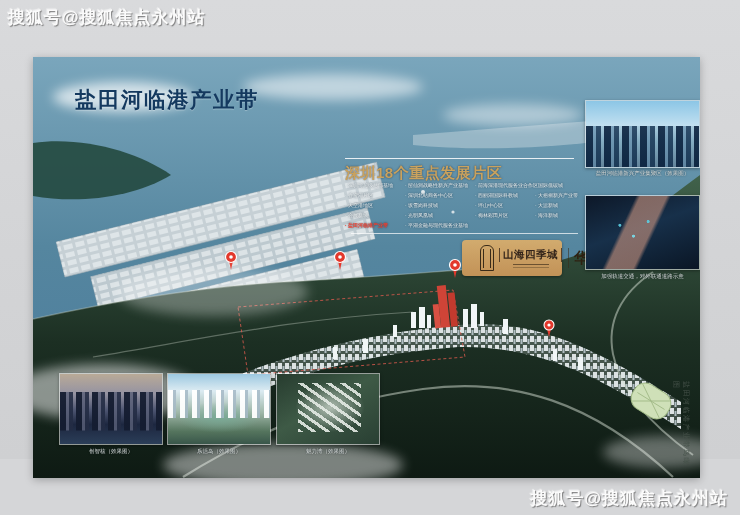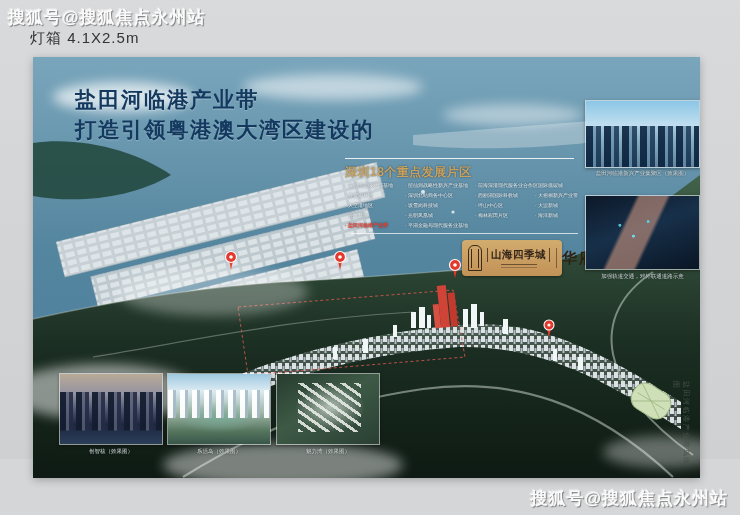--- a/index.html
+++ b/index.html
@@ -17,32 +17,32 @@
           overflow:hidden;box-shadow:0 2px 8px rgba(0,0,0,.25);background:#46789c;}
   .art{position:absolute;left:0;top:0;width:667px;height:421px;}
 
   .title{position:absolute;left:42px;top:28px;font-size:21.5px;line-height:30px;font-weight:800;
          color:#14395f;letter-spacing:1.5px;text-shadow:0 1px 1px rgba(255,255,255,.28);}
   .intro{position:absolute;left:312px;top:26px;width:230px;font-size:8px;line-height:11.8px;
          color:#eef4f6;text-align:justify;text-shadow:0 0 2px rgba(0,30,50,.5);}
   .hr{position:absolute;height:1px;background:rgba(255,255,255,.85);}
   .hr1{left:312px;top:101px;width:229px;}
   .hr2{left:318px;top:176px;width:227px;background:rgba(255,255,255,.7);}
-  .districts-h{position:absolute;left:312px;top:107px;font-size:12px;font-weight:700;
+  .districts-h{position:absolute;left:312px;top:107px;font-size:15px;font-weight:700;
                color:#c9a25e;letter-spacing:.5px;text-shadow:0 0 2px rgba(0,20,40,.6);}
   .dcol{position:absolute;top:123px;font-size:5px;line-height:10px;color:#e9efef;
         white-space:nowrap;text-shadow:0 0 2px rgba(0,20,40,.7);}
   .dcol span{display:block;}
   .dcol span::before{content:"· ";}
   .dcol .red{color:#ef4433;font-weight:700;}
   .c1{left:312px;} .c2{left:372px;} .c3{left:442px;} .c4{left:502px;}
 
   .logo{position:absolute;left:429px;top:183px;width:100px;height:36px;border-radius:4px;
         background:linear-gradient(180deg,#d2ab6e 0%,#c29257 100%);
-        box-shadow:0 1px 3px rgba(0,0,0,.4);display:flex;align-items:center;padding:0 6px;box-sizing:border-box;}
+        box-shadow:0 1px 3px rgba(0,0,0,.4);display:flex;align-items:center;padding:0 18px;box-sizing:border-box;}
   .emblem{width:12px;height:24px;border:1px solid #3a2b18;border-radius:6px 6px 0 0;
           margin-right:5px;position:relative;flex:none;}
   .emblem::before{content:"";position:absolute;left:2px;top:3px;width:6px;height:19px;
           border-left:1px solid #3a2b18;border-right:1px solid #3a2b18;}
   .brand-wrap{display:flex;flex-direction:column;align-items:center;margin-right:5px;}
   .brand{font-size:10.5px;font-weight:700;color:#33241a;letter-spacing:.5px;white-space:nowrap;
          border-left:1px solid #5a4228;border-right:1px solid #5a4228;padding:0 3px;}
   .brand-rule{width:36px;height:2px;margin-top:2px;
          border-top:1px solid rgba(58,43,24,.65);border-bottom:1px solid rgba(58,43,24,.35);}
   .logo-div{width:1px;height:20px;background:rgba(58,43,24,.55);margin:0 5px 0 1px;flex:none;}
@@ -91,21 +91,20 @@
 
   .vcap{position:absolute;left:638px;top:324px;height:92px;writing-mode:vertical-rl;
         text-orientation:sideways;font-size:7px;letter-spacing:1.5px;color:#46524a;}
 </style>
 </head>
 <body>
 
 <div class="stage">
 
   <div class="wm wm-top">搜狐号@搜狐焦点永州站</div>
-  <div class="size-label">灯箱 4.1X2.5m</div>
 
   <div class="poster">
 
     <svg class="art" viewBox="0 0 667 421" preserveAspectRatio="none">
       <defs>
         <linearGradient id="gSea" x1="0" y1="0" x2="0" y2="1">
           <stop offset="0" stop-color="#7aa6bc"></stop>
             <stop offset=".45" stop-color="#55869f"></stop>
             <stop offset="1" stop-color="#49799c"></stop>
         </linearGradient>
@@ -210,21 +209,20 @@
         <ellipse cx="480" cy="58" rx="70" ry="11" opacity=".45"></ellipse>
         <ellipse cx="180" cy="235" rx="95" ry="24" opacity=".3"></ellipse>
         <ellipse cx="70" cy="335" rx="95" ry="28" opacity=".5"></ellipse>
         <ellipse cx="250" cy="408" rx="120" ry="22" opacity=".45"></ellipse>
         <ellipse cx="630" cy="395" rx="60" ry="16" opacity=".35"></ellipse>
       </g>
     </svg>
 
     <div class="title">
       <div>盐田河临港产业带</div>
-      <div>打造引领粤港澳大湾区建设的</div>
     </div>
 
     <div class="hr hr1"></div>
 
     <div class="districts-h">深圳18个重点发展片区</div>
     <div class="dcol c1">
       <span>深圳湾超级总部基地</span>
       <span>香蜜湖片区</span>
       <span>大空港地区</span>
       <span>会展新城</span>

